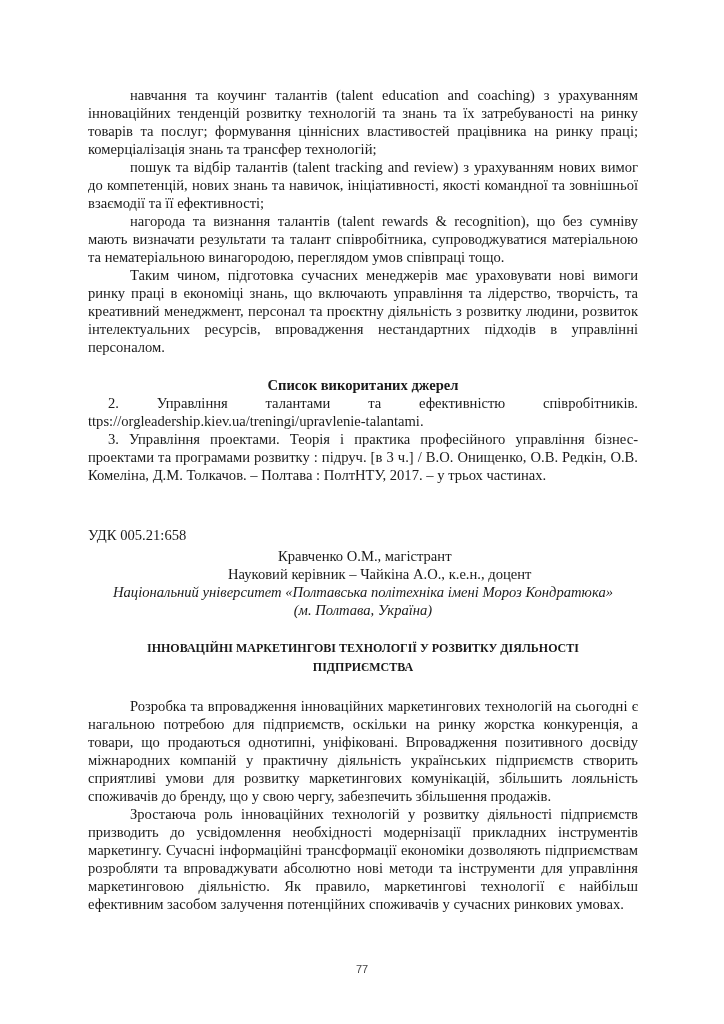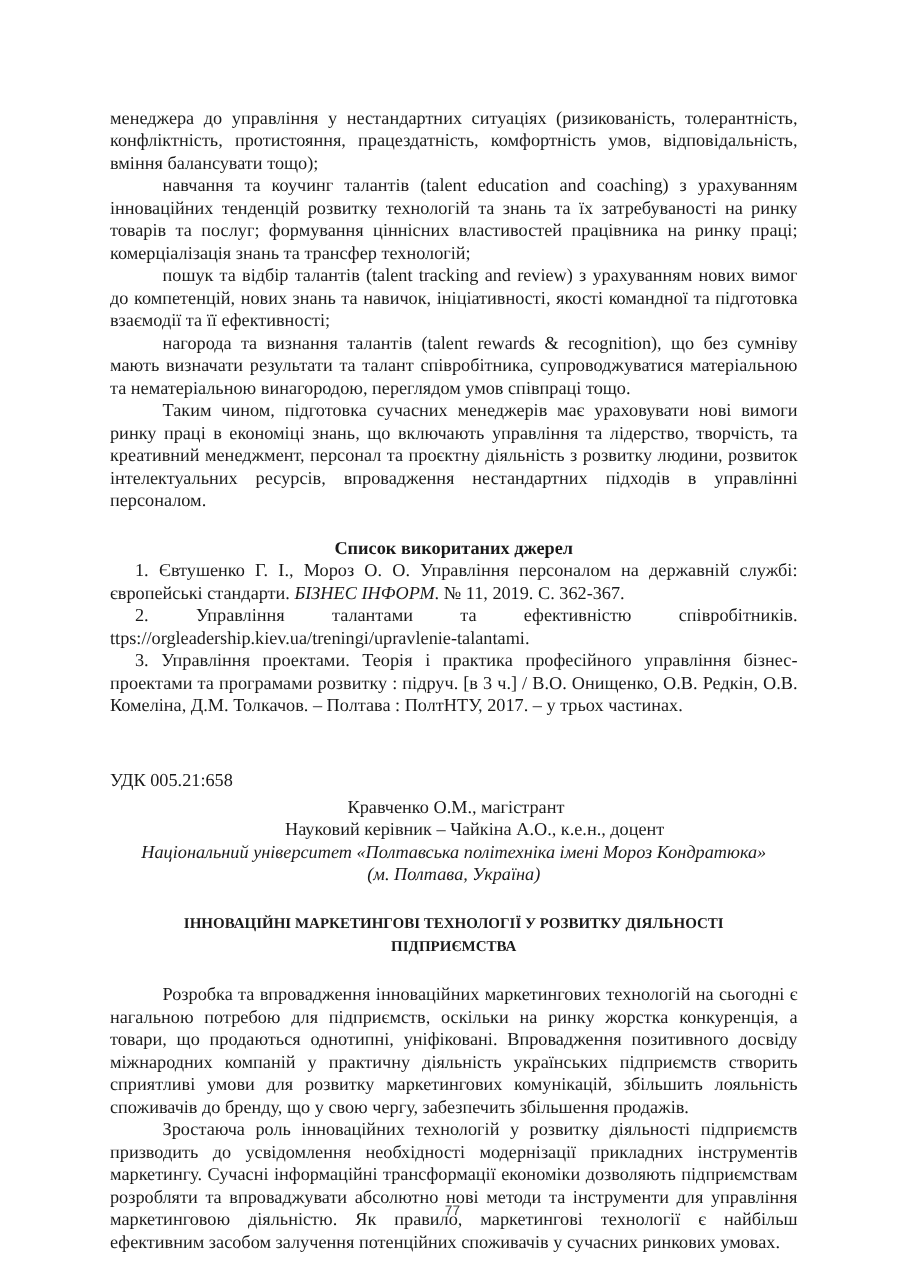--- a/index.html
+++ b/index.html
@@ -28,28 +28,26 @@
   .body-start { margin-top: 20px; }
   .page-number {
     position: absolute; left: 0; width: 724px; top: 963px; text-align: center;
     font-family: "Liberation Sans", sans-serif; font-size: 11px; color: #444;
   }
 </style>
 </head>
 <body>
 
 <div class="page">
-  <p>менеджера до управління у нестандартних ситуаціях (ризикованість, толерантність, конфліктність, протистояння, працездатність, комфортність умов, відповідальність, вміння балансувати тощо);</p>
   <p class="indent">навчання та коучинг талантів (talent education and coaching) з урахуванням інноваційних тенденцій розвитку технологій та знань та їх затребуваності на ринку товарів та послуг; формування ціннісних властивостей працівника  на ринку праці; комерціалізація знань та трансфер технологій;</p>
-  <p class="indent">пошук та відбір талантів (talent tracking and review) з урахуванням нових вимог до компетенцій, нових знань та навичок, ініціативності, якості командної та підготовка взаємодії та її ефективності;</p>
+  <p class="indent">пошук та відбір талантів (talent tracking and review) з урахуванням нових вимог до компетенцій, нових знань та навичок, ініціативності, якості командної та зовнішньої взаємодії та її ефективності;</p>
   <p class="indent">нагорода та визнання талантів (talent rewards &amp; recognition), що без сумніву мають визначати результати та талант співробітника, супроводжуватися матеріальною та нематеріальною винагородою, переглядом умов співпраці тощо.</p>
   <p class="indent">Таким чином, підготовка сучасних менеджерів має ураховувати нові вимоги ринку праці в економіці знань, що включають управління та лідерство, творчість, та креативний менеджмент, персонал та  проєктну діяльність з розвитку людини, розвиток інтелектуальних ресурсів, впровадження нестандартних підходів в управлінні персоналом.</p>
 
   <p class="refs-title">Список викоританих джерел</p>
-  <p class="indent-small"><span>1. Євтушенко Г. І., Мороз О. О. Управління персоналом на державній службі: європейські стандарти. </span><span class="italic">БІЗНЕС ІНФОРМ</span><span>. № 11, 2019.  С. 362-367.</span></p>
   <p class="ref2 indent-small">2.        Управління        талантами        та        ефективністю        співробітників.</p>
   <p>ttps://orgleadership.kiev.ua/treningi/upravlenie-talantami.</p>
   <p class="indent-small">3. Управління проектами. Теорія і практика професійного управління бізнес-проектами та програмами розвитку : підруч. [в 3 ч.] / В.О. Онищенко, О.В. Редкін, О.В. Комеліна, Д.М. Толкачов. – Полтава : ПолтНТУ, 2017. – у трьох частинах.</p>
 
   <p class="udk">УДК 005.21:658</p>
   <p class="author">Кравченко О.М., магістрант</p>
   <p class="supervisor">Науковий керівник – Чайкіна А.О., к.е.н., доцент</p>
   <p class="center italic">Національний університет «Полтавська політехніка імені Мороз Кондратюка»</p>
   <p class="center italic">(м. Полтава, Україна)</p>
 

